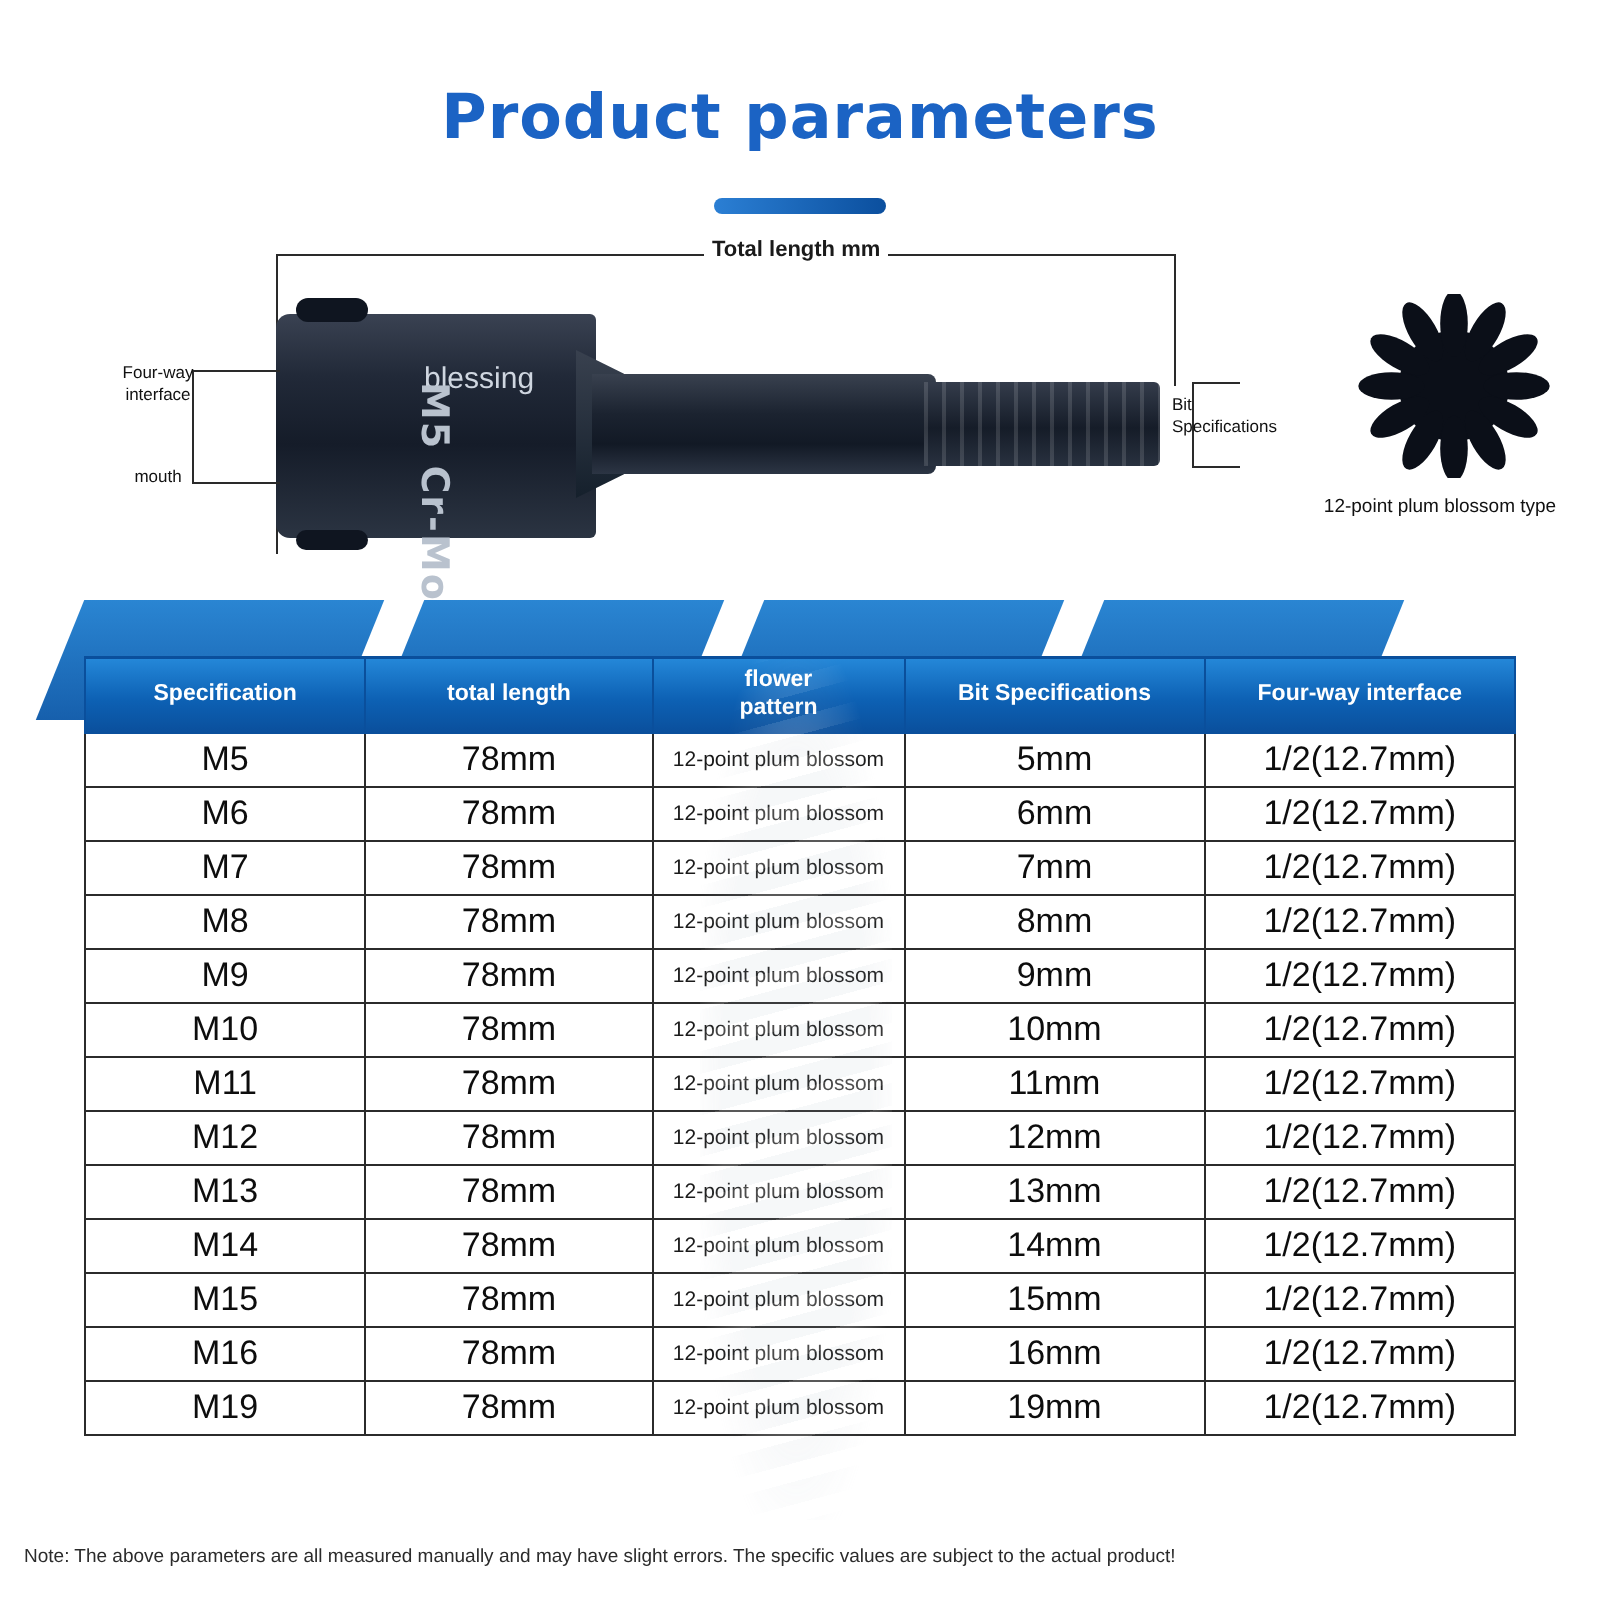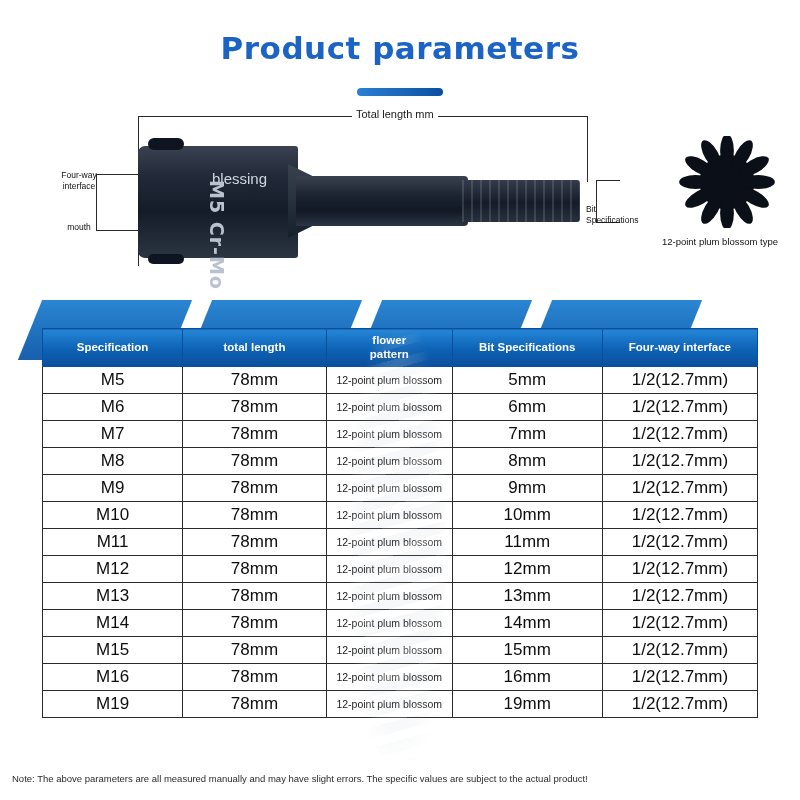--- a/index.html
+++ b/index.html
@@ -13,21 +13,21 @@
     position: relative;
   }
 
   
   .title {
     text-align: center;
     color: #1b63c4;
     font-size: 31px;
     font-weight: bold;
     letter-spacing: 0.5px;
-    padding-top: 30px;
+    padding-top: 41px;
     font-family: "DejaVu Sans", sans-serif;
   }
 
   .accent-bar {
     width: 86px;
     height: 8px;
     margin: 22px auto 0 auto;
     border-radius: 4px;
     background: linear-gradient(to right, #2b7fd4, #0b4f9e);
   }
@@ -251,21 +251,21 @@
 <body>
 
 <div class="title">Product parameters</div>
 <div class="accent-bar"></div>
 
 <div class="diagram">
 
   <div class="dim-line" style="left:138px; top:8px; width:450px; height:1px;"></div>
   <div class="dim-line" style="left:138px; top:8px; width:1px; height:150px;"></div>
   <div class="dim-line" style="left:587px; top:8px; width:1px; height:66px;"></div>
-  <div class="dim-label" style="left:352px; top:0px;">Total length mm</div>
+  <div class="dim-label" style="left:352px; top:0px;font-weight:bold;">Total length mm</div>
 
   <div class="socket"></div>
   <div class="socket-notch"></div>
   <div class="socket-notch2"></div>
   <div class="shank-taper"></div>
   <div class="shank"></div>
   <div class="bit-tip"></div>
   <div class="socket-text">blessing</div>
   <div class="socket-text2">M5  Cr-Mo</div>
 
@@ -276,21 +276,21 @@
     <div>Four-way</div>
     <div>interface</div>
   </div>
   <div class="side-label" style="left:56px; top:114px; width:46px;">
     <div>mouth</div>
   </div>
 
   <div class="dim-line" style="left:596px; top:72px; width:24px; height:1px;"></div>
   <div class="dim-line" style="left:596px; top:114px; width:24px; height:1px;"></div>
   <div class="dim-line" style="left:596px; top:72px; width:1px; height:43px;"></div>
-  <div class="side-label" style="left:586px; top:96px; width:70px; text-align:left;">
+  <div class="side-label" style="left:586px; top:78px; width:70px; text-align:left;">
     <div>Bit</div>
     <div>Specifications</div>
   </div>
 
   <div class="star-wrap">
     <svg width="96" height="92" viewBox="0 0 100 100">
       <g fill="#0b0f18">
         <circle cx="50" cy="50" r="30"></circle>
         <g>
           <ellipse cx="50" cy="16" rx="7.5" ry="18"></ellipse>

